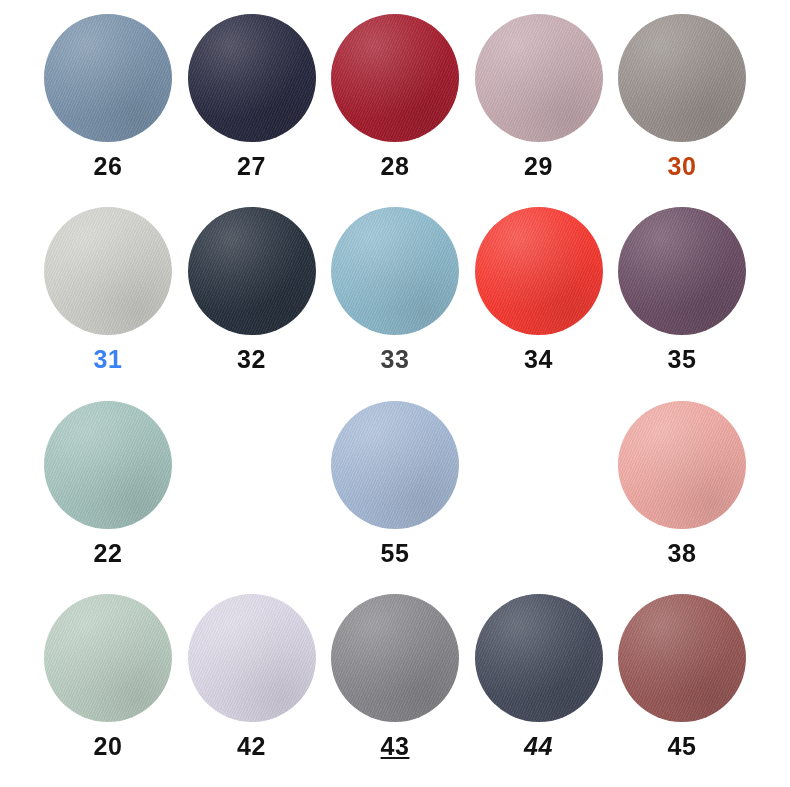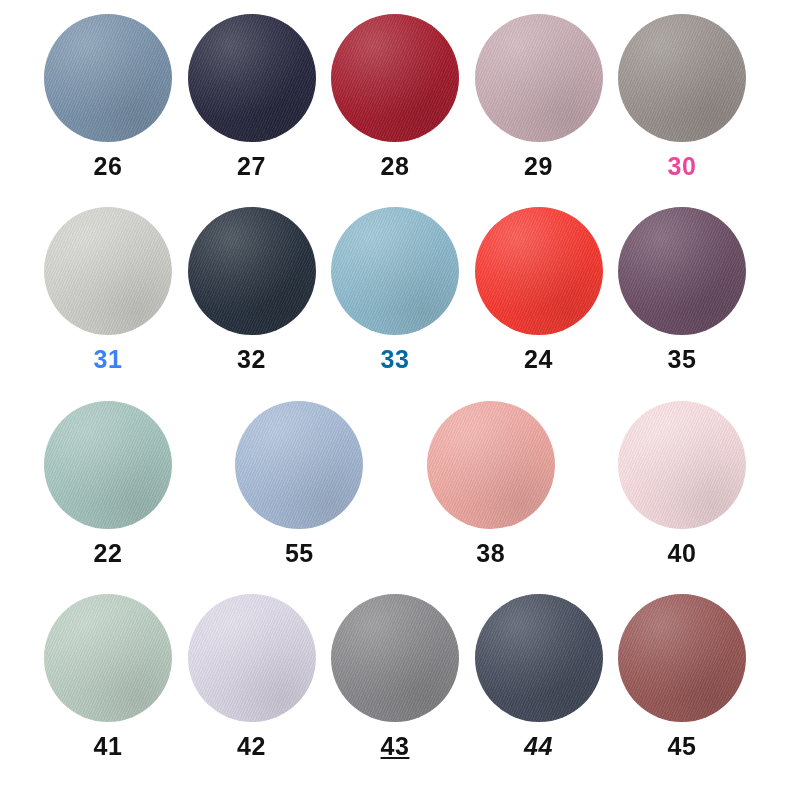--- a/index.html
+++ b/index.html
@@ -120,48 +120,48 @@
     <div class="swatch-cell">
       <div class="swatch-disc-wrap">
         <div class="swatch-disc" style="background-color: rgb(201, 174, 180);"></div>
       </div>
       <div class="swatch-label" style="color: rgb(18, 18, 18);">29</div>
     </div>
     <div class="swatch-cell">
       <div class="swatch-disc-wrap">
         <div class="swatch-disc" style="background-color: rgb(155, 147, 143);"></div>
       </div>
-      <div class="swatch-label" style="color: #ec4899;">30</div>
+      <div class="swatch-label" style="color: #c2410c;">30</div>
     </div>
   </div>
 
   <div class="swatch-row">
     <div class="swatch-cell">
       <div class="swatch-disc-wrap">
         <div class="swatch-disc" style="background-color: rgb(210, 210, 205);"></div>
       </div>
       <div class="swatch-label" style="color: #3b82f6;">31</div>
     </div>
     <div class="swatch-cell">
       <div class="swatch-disc-wrap">
         <div class="swatch-disc" style="background-color: rgb(40, 50, 63);"></div>
       </div>
       <div class="swatch-label" style="color: rgb(18, 18, 18);">32</div>
     </div>
     <div class="swatch-cell">
       <div class="swatch-disc-wrap">
         <div class="swatch-disc" style="background-color: rgb(143, 188, 207);"></div>
       </div>
-      <div class="swatch-label" style="color: #0369a1;">33</div>
+      <div class="swatch-label" style="color: #404040;">33</div>
     </div>
     <div class="swatch-cell">
       <div class="swatch-disc-wrap">
         <div class="swatch-disc" style="background-color: rgb(249, 58, 50);"></div>
       </div>
-      <div class="swatch-label" style="color: rgb(18, 18, 18);">24</div>
+      <div class="swatch-label" style="color: rgb(18, 18, 18);">34</div>
     </div>
     <div class="swatch-cell">
       <div class="swatch-disc-wrap">
         <div class="swatch-disc" style="background-color: rgb(109, 79, 102);"></div>
       </div>
       <div class="swatch-label" style="color: rgb(18, 18, 18);">35</div>
     </div>
   </div>
 
   <div class="swatch-row">
@@ -176,34 +176,28 @@
         <div class="swatch-disc" style="background-color: rgb(168, 188, 216);"></div>
       </div>
       <div class="swatch-label" style="color: rgb(18, 18, 18);">55</div>
     </div>
     <div class="swatch-cell">
       <div class="swatch-disc-wrap">
         <div class="swatch-disc" style="background-color: rgb(241, 170, 164);"></div>
       </div>
       <div class="swatch-label" style="color: rgb(18, 18, 18);">38</div>
     </div>
-    <div class="swatch-cell">
-      <div class="swatch-disc-wrap">
-        <div class="swatch-disc" style="background-color: rgb(247, 221, 224);"></div>
-      </div>
-      <div class="swatch-label" style="color: rgb(18, 18, 18);">40</div>
-    </div>
   </div>
 
   <div class="swatch-row">
     <div class="swatch-cell">
       <div class="swatch-disc-wrap">
         <div class="swatch-disc" style="background-color: rgb(189, 208, 196);"></div>
       </div>
-      <div class="swatch-label" style="color: rgb(18, 18, 18);">41</div>
+      <div class="swatch-label" style="color: rgb(18, 18, 18);">20</div>
     </div>
     <div class="swatch-cell">
       <div class="swatch-disc-wrap">
         <div class="swatch-disc" style="background-color: rgb(221, 217, 232);"></div>
       </div>
       <div class="swatch-label" style="color: rgb(18, 18, 18);">42</div>
     </div>
     <div class="swatch-cell">
       <div class="swatch-disc-wrap">
         <div class="swatch-disc" style="background-color: rgb(138, 138, 142);"></div>

